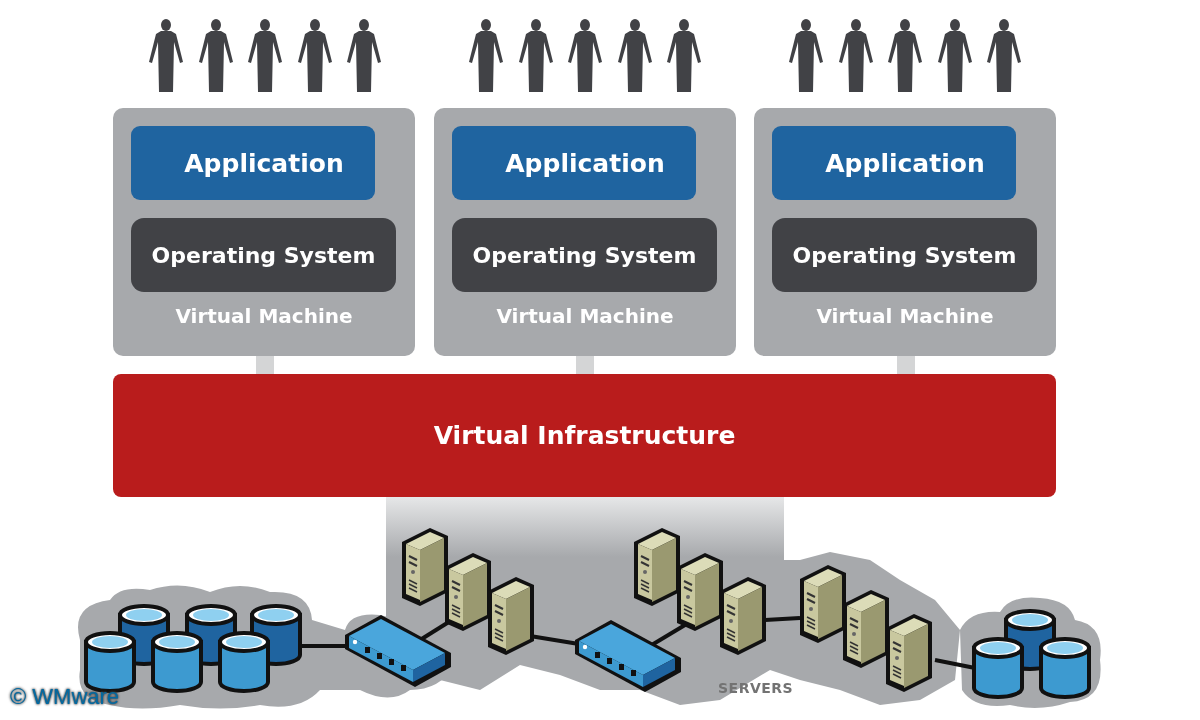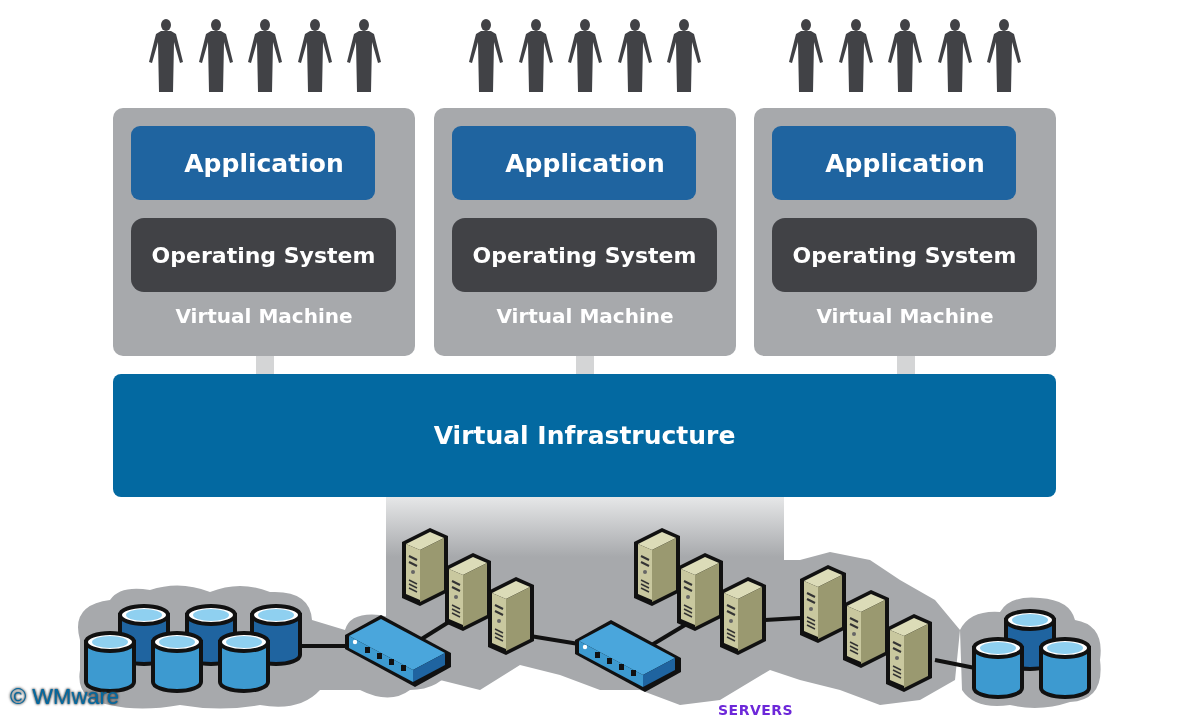--- a/index.html
+++ b/index.html
@@ -4,24 +4,24 @@
 <style>
   html,body{margin:0;padding:0;background:#ffffff;}
   body{width:1200px;height:720px;position:relative;overflow:hidden;font-family:"DejaVu Sans","Liberation Sans",sans-serif;}
   .people{position:absolute;top:18px;height:76px;display:flex;justify-content:space-between;}
   .person{width:36px;height:76px;}
   .vm{position:absolute;top:108px;width:302px;height:248px;background:#a7a9ac;border-radius:10px;}
   .vm .app{position:absolute;left:18px;top:18px;width:222px;height:74px;background:#1f64a0;border-radius:9px;color:#fff;font-weight:bold;font-size:25px;display:flex;align-items:center;justify-content:center;padding-left:22px;}
   .vm .os{position:absolute;left:18px;top:110px;width:265px;height:74px;background:#414246;border-radius:13px;color:#fff;font-weight:bold;font-size:22px;display:flex;align-items:center;justify-content:center;}
   .vm .vmlabel{position:absolute;left:0;right:0;top:196px;text-align:center;color:#ffffff;font-weight:bold;font-size:20px;}
   .conn{position:absolute;top:356px;width:18px;height:20px;background:#d4d5d6;}
-  .infra{position:absolute;left:113px;top:374px;width:943px;height:123px;background:#0369a1;border-radius:8px;color:#fff;font-weight:bold;font-size:25px;display:flex;align-items:center;justify-content:center;}
+  .infra{position:absolute;left:113px;top:374px;width:943px;height:123px;background:#b91c1c;border-radius:8px;color:#fff;font-weight:bold;font-size:25px;display:flex;align-items:center;justify-content:center;}
   .trunk{position:absolute;left:386px;top:497px;width:398px;height:60px;background:linear-gradient(#e6e7e8,#a7a9ac);}
   .net{position:absolute;left:0;top:0;width:1200px;height:720px;}
-  .servers-label{position:absolute;left:718px;top:680px;font-weight:bold;font-size:14px;color:#6d28d9;letter-spacing:0.5px;margin-top:22px;}
+  .servers-label{position:absolute;left:718px;top:680px;font-weight:bold;font-size:14px;color:#737373;letter-spacing:0.5px;}
   .watermark{position:absolute;left:10px;top:684px;font-family:"Liberation Sans",sans-serif;font-size:22px;color:#0369a1;text-shadow:0 0 3px #444,0 0 2px #444;}
 </style>
 </head>
 <body>
 
 <div class="people" style="left:148px;width:234px;">
     <svg class="person" viewBox="0 0 36 76">
       <ellipse cx="18" cy="7" rx="5" ry="6" fill="#414246"></ellipse>
       <path d="M13,13 L23,13 L28,16 L35,44 L32,45 L26,24 L25,74 L11,74 L10,24 L4,45 L1,44 L8,16 Z" fill="#414246"></path>
     </svg>

